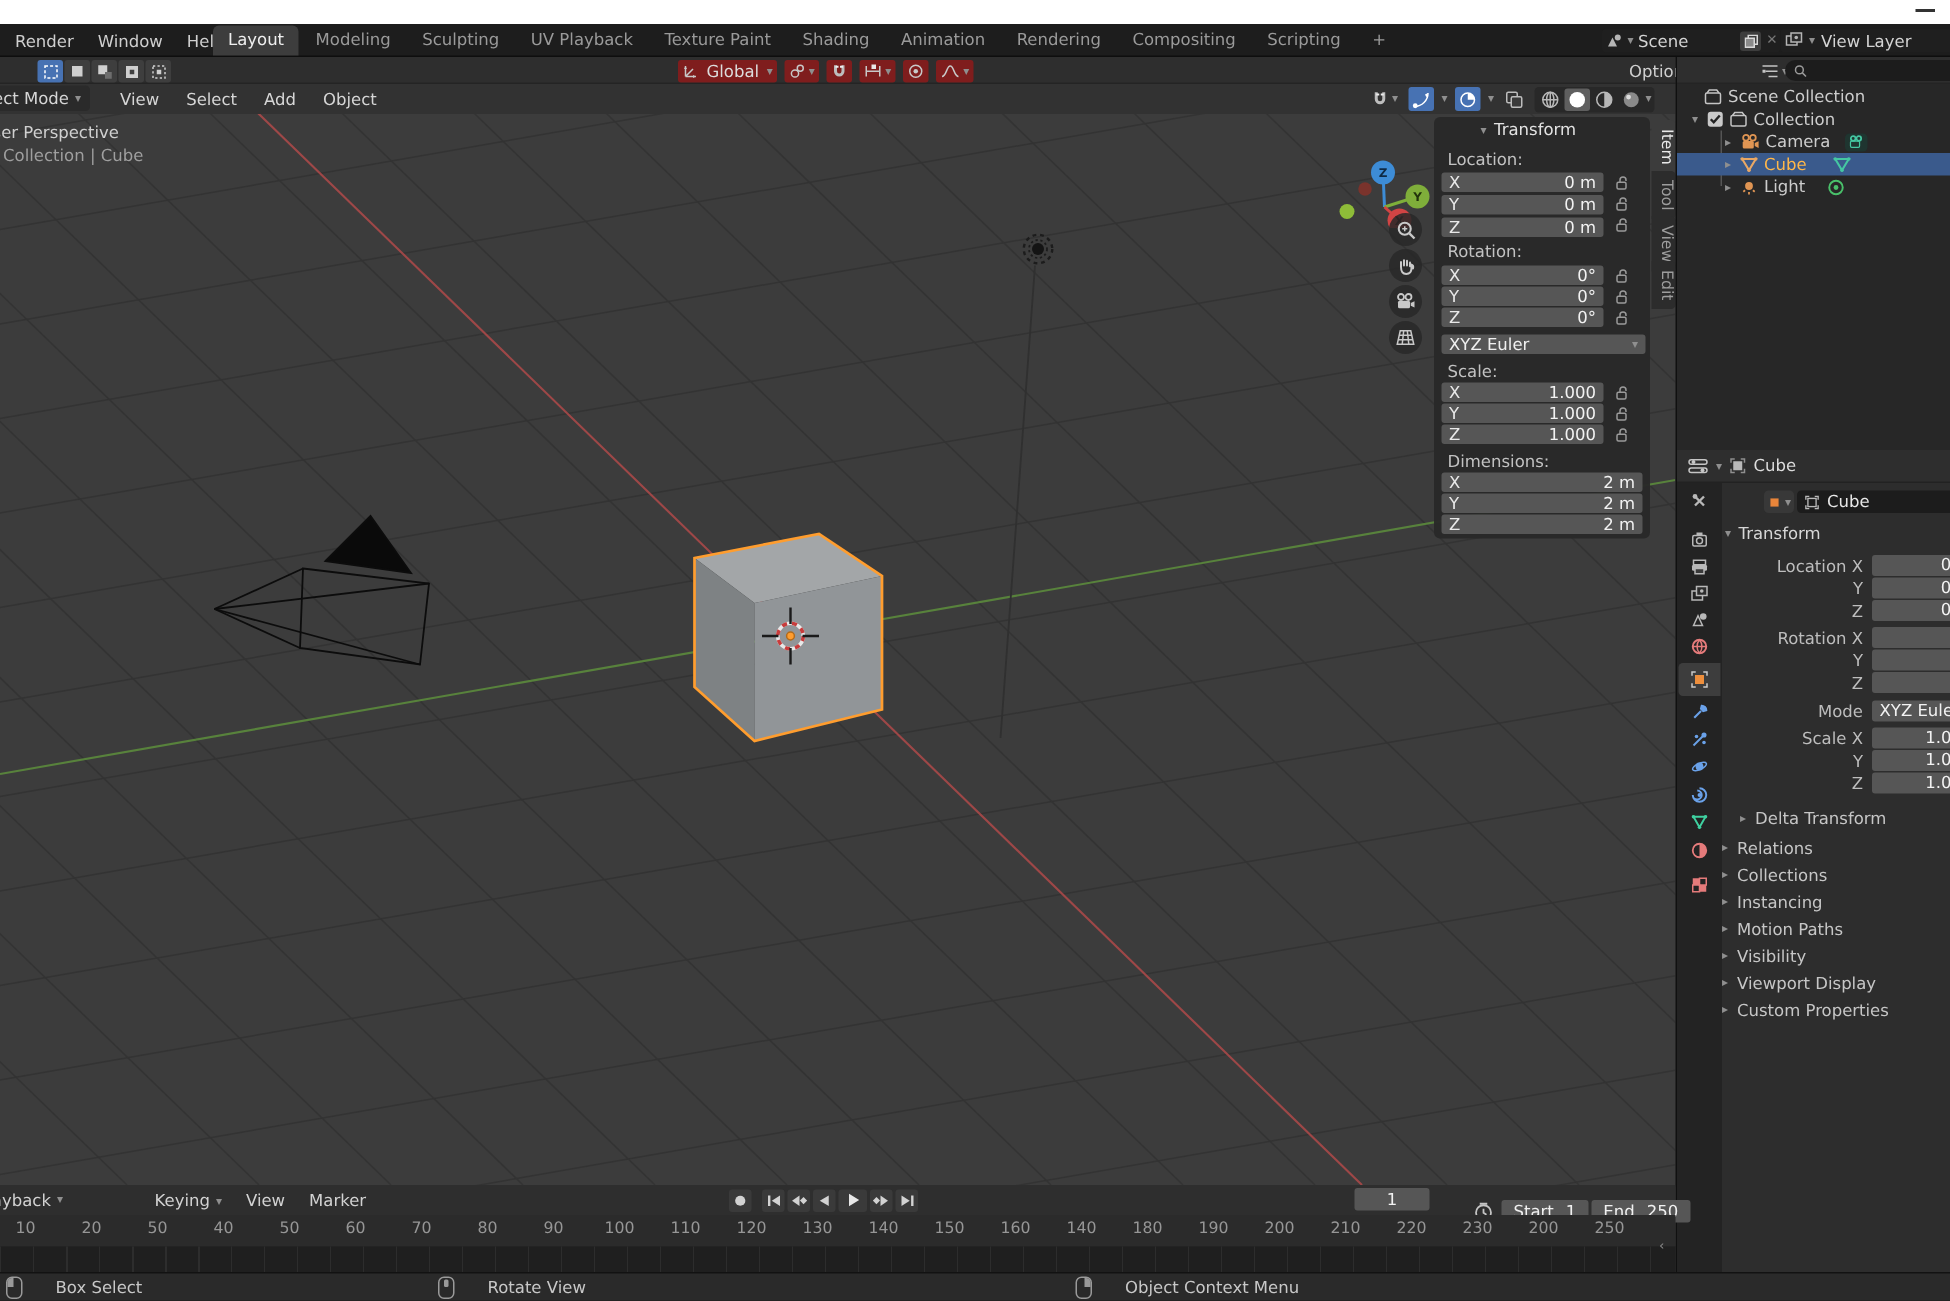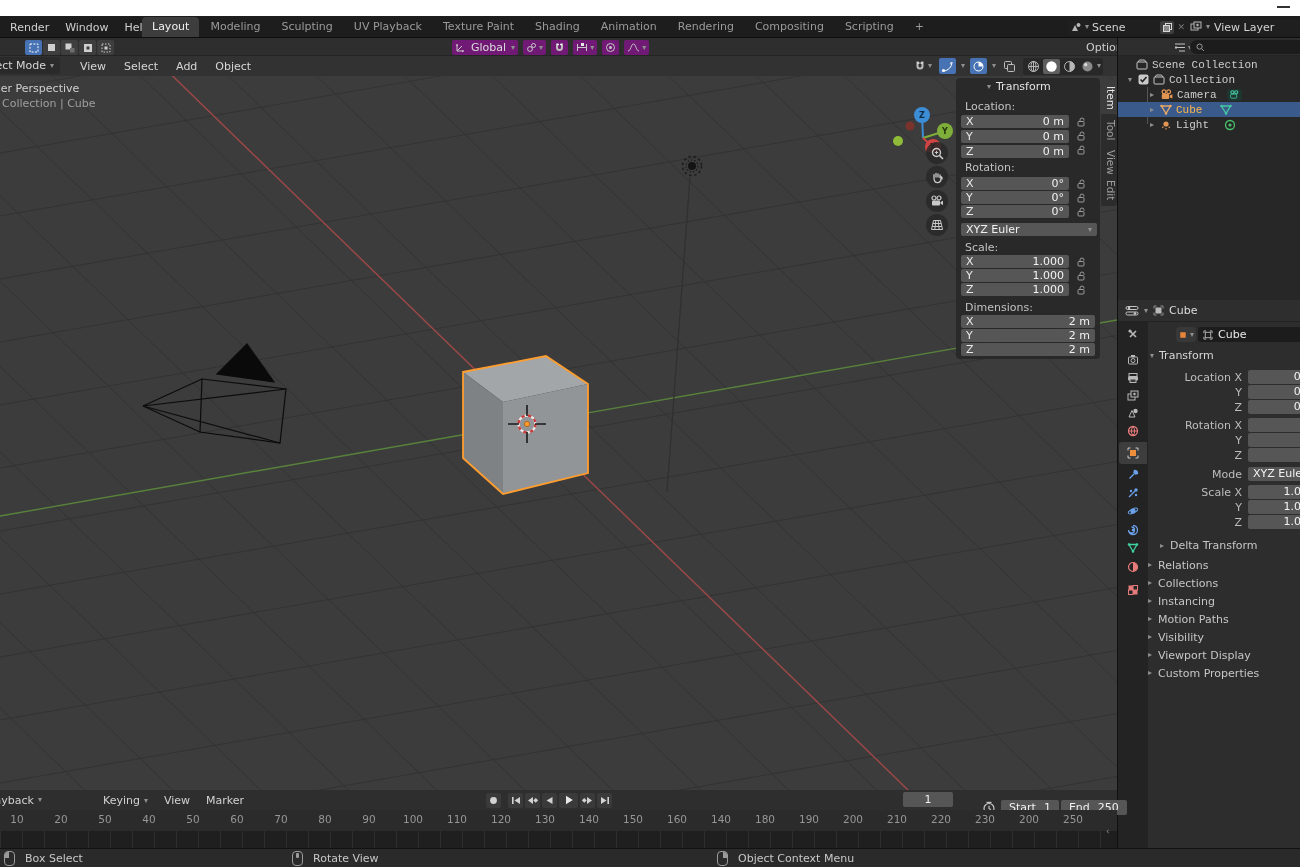--- a/index.html
+++ b/index.html
@@ -24,21 +24,21 @@
   .selfield-label{color:#d4d4d4;flex:1;}
   .mini-btn{width:14px;height:13px;background:#3d3d3d;border-radius:2px;display:flex;align-items:center;justify-content:center;}
   .chev{color:#8f8f8f;font-size:8px;line-height:1;}
 
   
   #toolrow{left:0;top:38px;width:1117px;height:18px;background:#2e2e2e;border-bottom:1px solid #242424;box-sizing:border-box;}
   #selmode{left:1px;top:40px;height:15px;gap:1px;}
   .sm-btn{width:17px;height:15px;background:#3e3e3e;border-radius:2px;display:flex;align-items:center;justify-content:center;}
   .sm-btn.active{background:#4772b3;}
   #orient-group{left:428px;top:40px;height:15px;gap:5px;}
-  .tool-ic-group{height:15px;display:flex;align-items:center;gap:2px;padding:0 3px;background:#701a75;border-radius:2px;}
+  .tool-ic-group{height:15px;display:flex;align-items:center;gap:2px;padding:0 3px;background:#7f1d1d;border-radius:2px;}
   #options-btn{left:1062px;top:40px;height:15px;gap:4px;color:#cfcfcf;}
   #outliner-head{left:1118px;top:38px;width:182px;height:18px;background:#2e2e2e;border-bottom:1px solid #242424;box-sizing:border-box;}
   #ot-search{left:1190px;top:40px;width:106px;height:14px;background:#1c1c1c;border-radius:7px;display:flex;align-items:center;padding:0 6px;gap:4px;}
   #ot-search input{background:transparent;border:none;outline:none;color:#ccc;font-size:10px;width:80px;padding:0;}
 
   
   #viewport{left:0;top:56px;width:1117px;height:734px;background:#3c3c3c;overflow:hidden;}
   #vp-header{left:0;top:0;width:1117px;height:20px;background:#323232;}
   #vp-menus{left:56px;top:2px;height:16px;gap:18px;}
   #vp-menus span{color:#d6d6d6;}
@@ -68,21 +68,21 @@
   #np-euler .chev{margin-left:auto;}
   
   .side-tab{position:absolute;left:1101px;width:16px;writing-mode:vertical-rl;text-align:center;color:#9d9d9d;background:#2c2c2c;border-radius:0 3px 3px 0;padding:6px 0;font-size:10.5px;}
   .side-tab.active{background:#3c3c3c;color:#e8e8e8;}
 
   
   #rightcol-divider{left:1117px;top:38px;width:1px;height:810px;background:#101010;}
   #outliner{left:1118px;top:56px;width:182px;height:244px;background:#272727;}
   .ot-row{position:absolute;left:1118px;width:182px;height:15px;display:flex;align-items:center;gap:4px;}
   .ot-row.selected{background:#3a5a8c;}
-  .ot-label{color:#cdcdcd;font-family:Liberation Mono, monospace;}
+  .ot-label{color:#cdcdcd;}
   .ot-label.activeobj{color:#ffb74a;}
   .ot-arrow{color:#8f8f8f;font-size:8px;width:8px;text-align:center;}
   .ot-badge{width:15px;height:12px;background:#1f3530;border-radius:3px;display:flex;align-items:center;justify-content:center;margin-left:6px;}
   #ot-treeline{left:1147px;top:87px;width:1px;height:37px;background:#555;}
 
   #properties{left:1118px;top:300px;width:182px;height:548px;background:#2d2d2d;}
   #prop-head{left:1118px;top:300px;width:182px;height:22px;background:#2e2e2e;border-bottom:1px solid #222;box-sizing:border-box;display:flex;align-items:center;gap:5px;padding-left:7px;}
   #prop-tabs{left:1118px;top:322px;width:30px;height:526px;background:#232323;}
   .ptab{position:absolute;left:1119px;width:28px;height:22px;display:flex;align-items:center;justify-content:center;border-radius:3px 0 0 3px;}
   .ptab.active{background:#3d3d3d;}
@@ -114,21 +114,21 @@
   .se-field{height:15px;background:#565656;border-radius:2px;display:flex;align-items:center;gap:8px;padding:0 8px;color:#f0f0f0;}
   #tl-ruler{left:0;top:810px;width:1117px;height:21px;background:#2b2b2b;}
   #ruler-labels{left:-5px;top:813px;display:flex;}
   #ruler-labels span{width:44px;text-align:center;color:#969696;font-size:10.5px;}
   #tl-tracks{left:0;top:831px;width:1117px;height:17px;background:#1f1f1f;
      background-image:repeating-linear-gradient(90deg,#2d2d2d 0px,#2d2d2d 1px,transparent 1px,transparent 22px);}
   #tl-collapse{left:1106px;top:826px;color:#8a8a8a;font-size:9px;}
 
   
   #statusbar{left:0;top:848px;width:1300px;height:19px;background:#2a2a2a;border-top:1px solid #121212;box-sizing:border-box;color:#979797;}
-  .hint{position:absolute;top:851px;display:flex;align-items:center;gap:10px;}
+  .hint{position:absolute;top:851px;display:flex;align-items:center;gap:22px;}
   .mouse{width:9px;height:13px;border:1px solid #9a9a9a;border-radius:4px;position:relative;}
   .mouse i{position:absolute;background:#9a9a9a;}
   .mouse.left i{left:0;top:0;width:4px;height:6px;border-radius:3px 0 0 0;}
   .mouse.mid i{left:3px;top:1px;width:3px;height:5px;border-radius:1px;}
   .mouse.right i{right:0;top:0;width:4px;height:6px;border-radius:0 3px 0 0;}
   #stats{position:absolute;top:851px;right:3px;white-space:nowrap;color:#8f8f8f;}
 </style>
 </head>
 <body>
 

